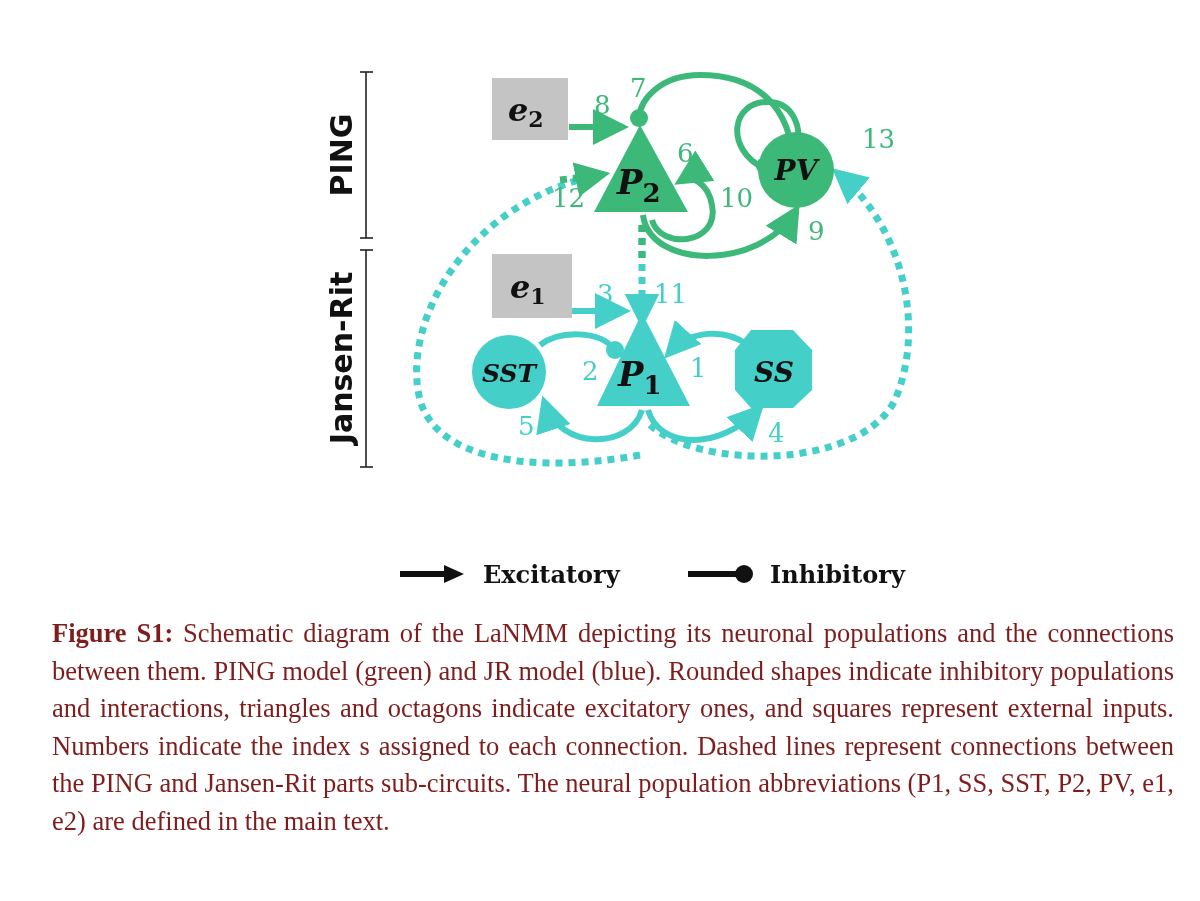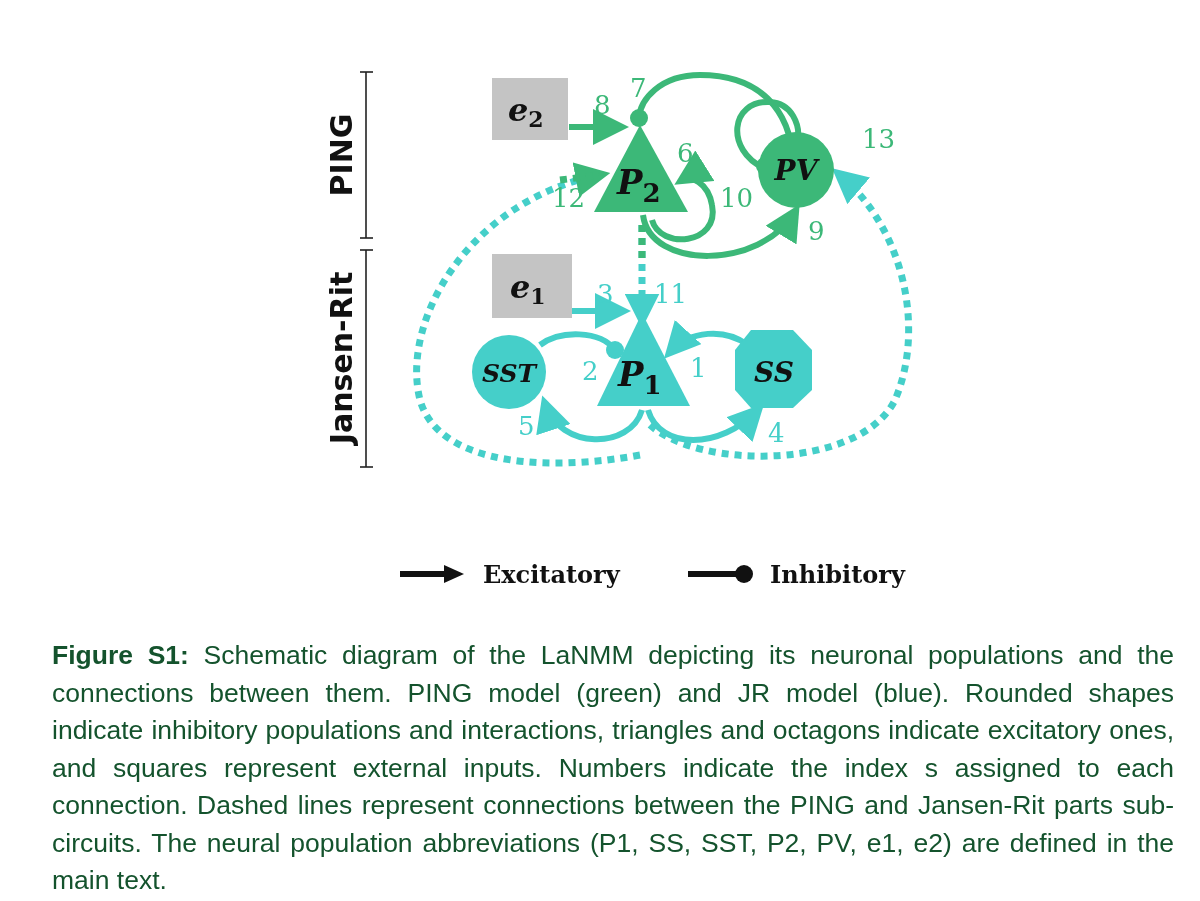--- a/index.html
+++ b/index.html
@@ -4,23 +4,23 @@
 <style>
   html, body { margin: 0; padding: 0; background: #ffffff; }
   body { width: 1200px; height: 901px; position: relative; overflow: hidden; }
   #diagram { position: absolute; left: 0; top: 0; width: 1200px; height: 560px; }
   .num { font-family: "DejaVu Serif", serif; font-size: 26px; }
   .node-text { font-family: "DejaVu Serif", serif; font-weight: bold; font-style: italic; fill: #111; }
   .side-label { font-family: "DejaVu Sans", sans-serif; font-weight: bold; font-size: 30px; fill: #111; }
   #legend { position: absolute; left: 398px; top: 555px; width: 560px; height: 40px; }
   .legend-text { font-family: "DejaVu Serif", serif; font-weight: bold; font-size: 24px; fill: #111; }
   #caption {
-    position: absolute; left: 52px; top: 637px; width: 1122px;
-    font-family: Liberation Sans, sans-serif; font-size: 26.5px; line-height: 37.5px;
-    color: #14532d; text-align: justify;
+    position: absolute; left: 52px; top: 615px; width: 1122px;
+    font-family: Liberation Serif, serif; font-size: 26.5px; line-height: 37.5px;
+    color: #7f1d1d; text-align: justify;
   }
   #caption .fig-label { font-weight: bold; }
 </style>
 </head>
 <body>
 
 <svg id="diagram" viewBox="0 0 1200 560" xmlns="http://www.w3.org/2000/svg">
   <defs>
     <marker id="arrG" markerWidth="6" markerHeight="6" refX="4.5" refY="3" orient="auto" markerUnits="strokeWidth">
       <path d="M0,0 L6,3 L0,6 Z" fill="#3cb878"></path>

